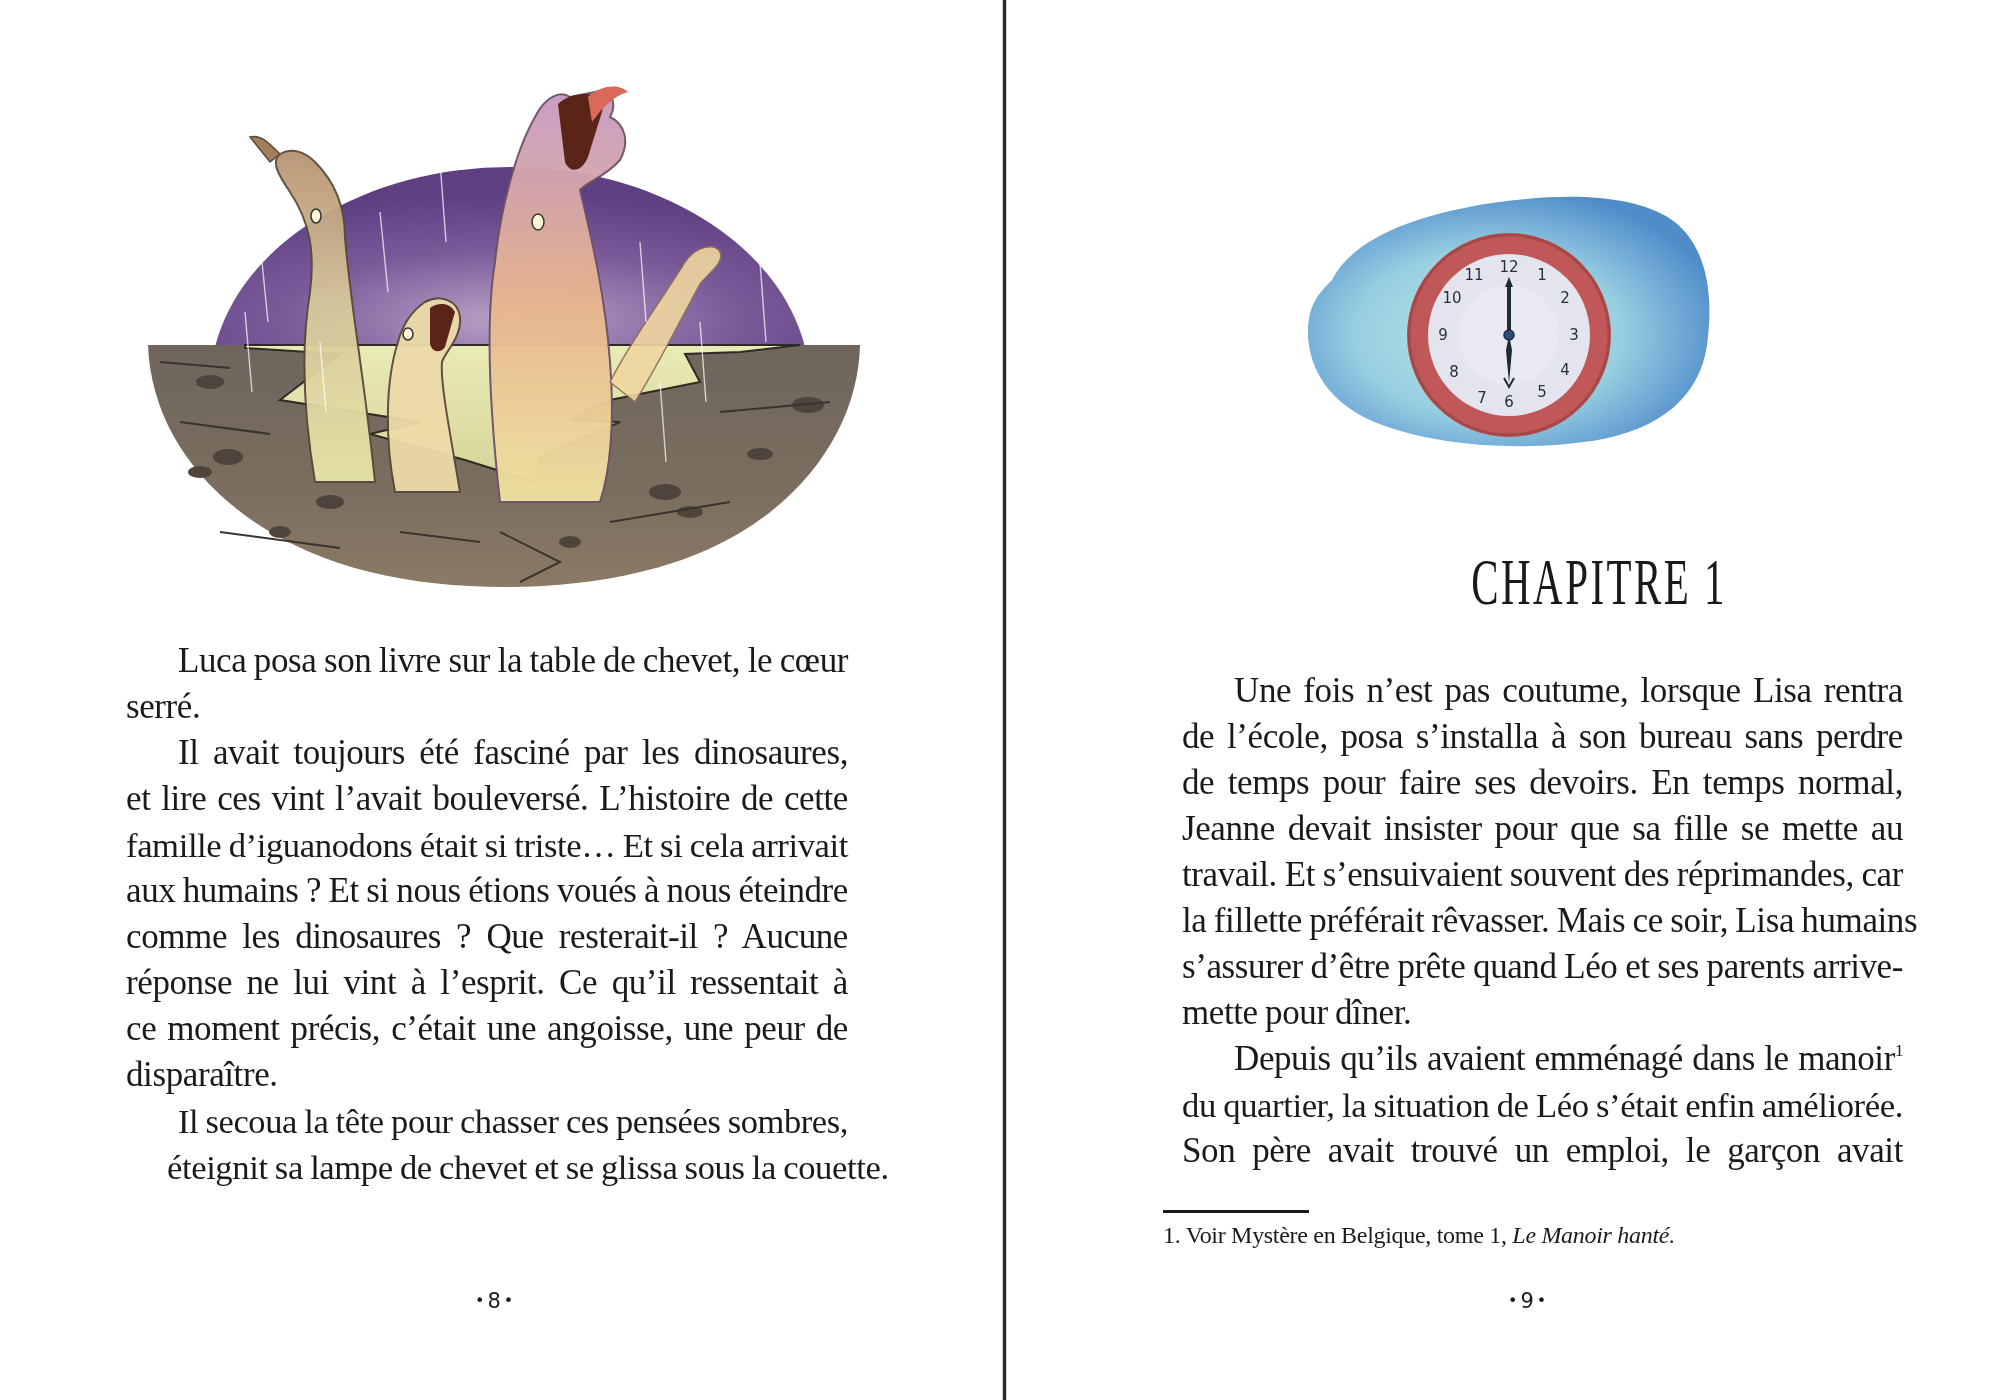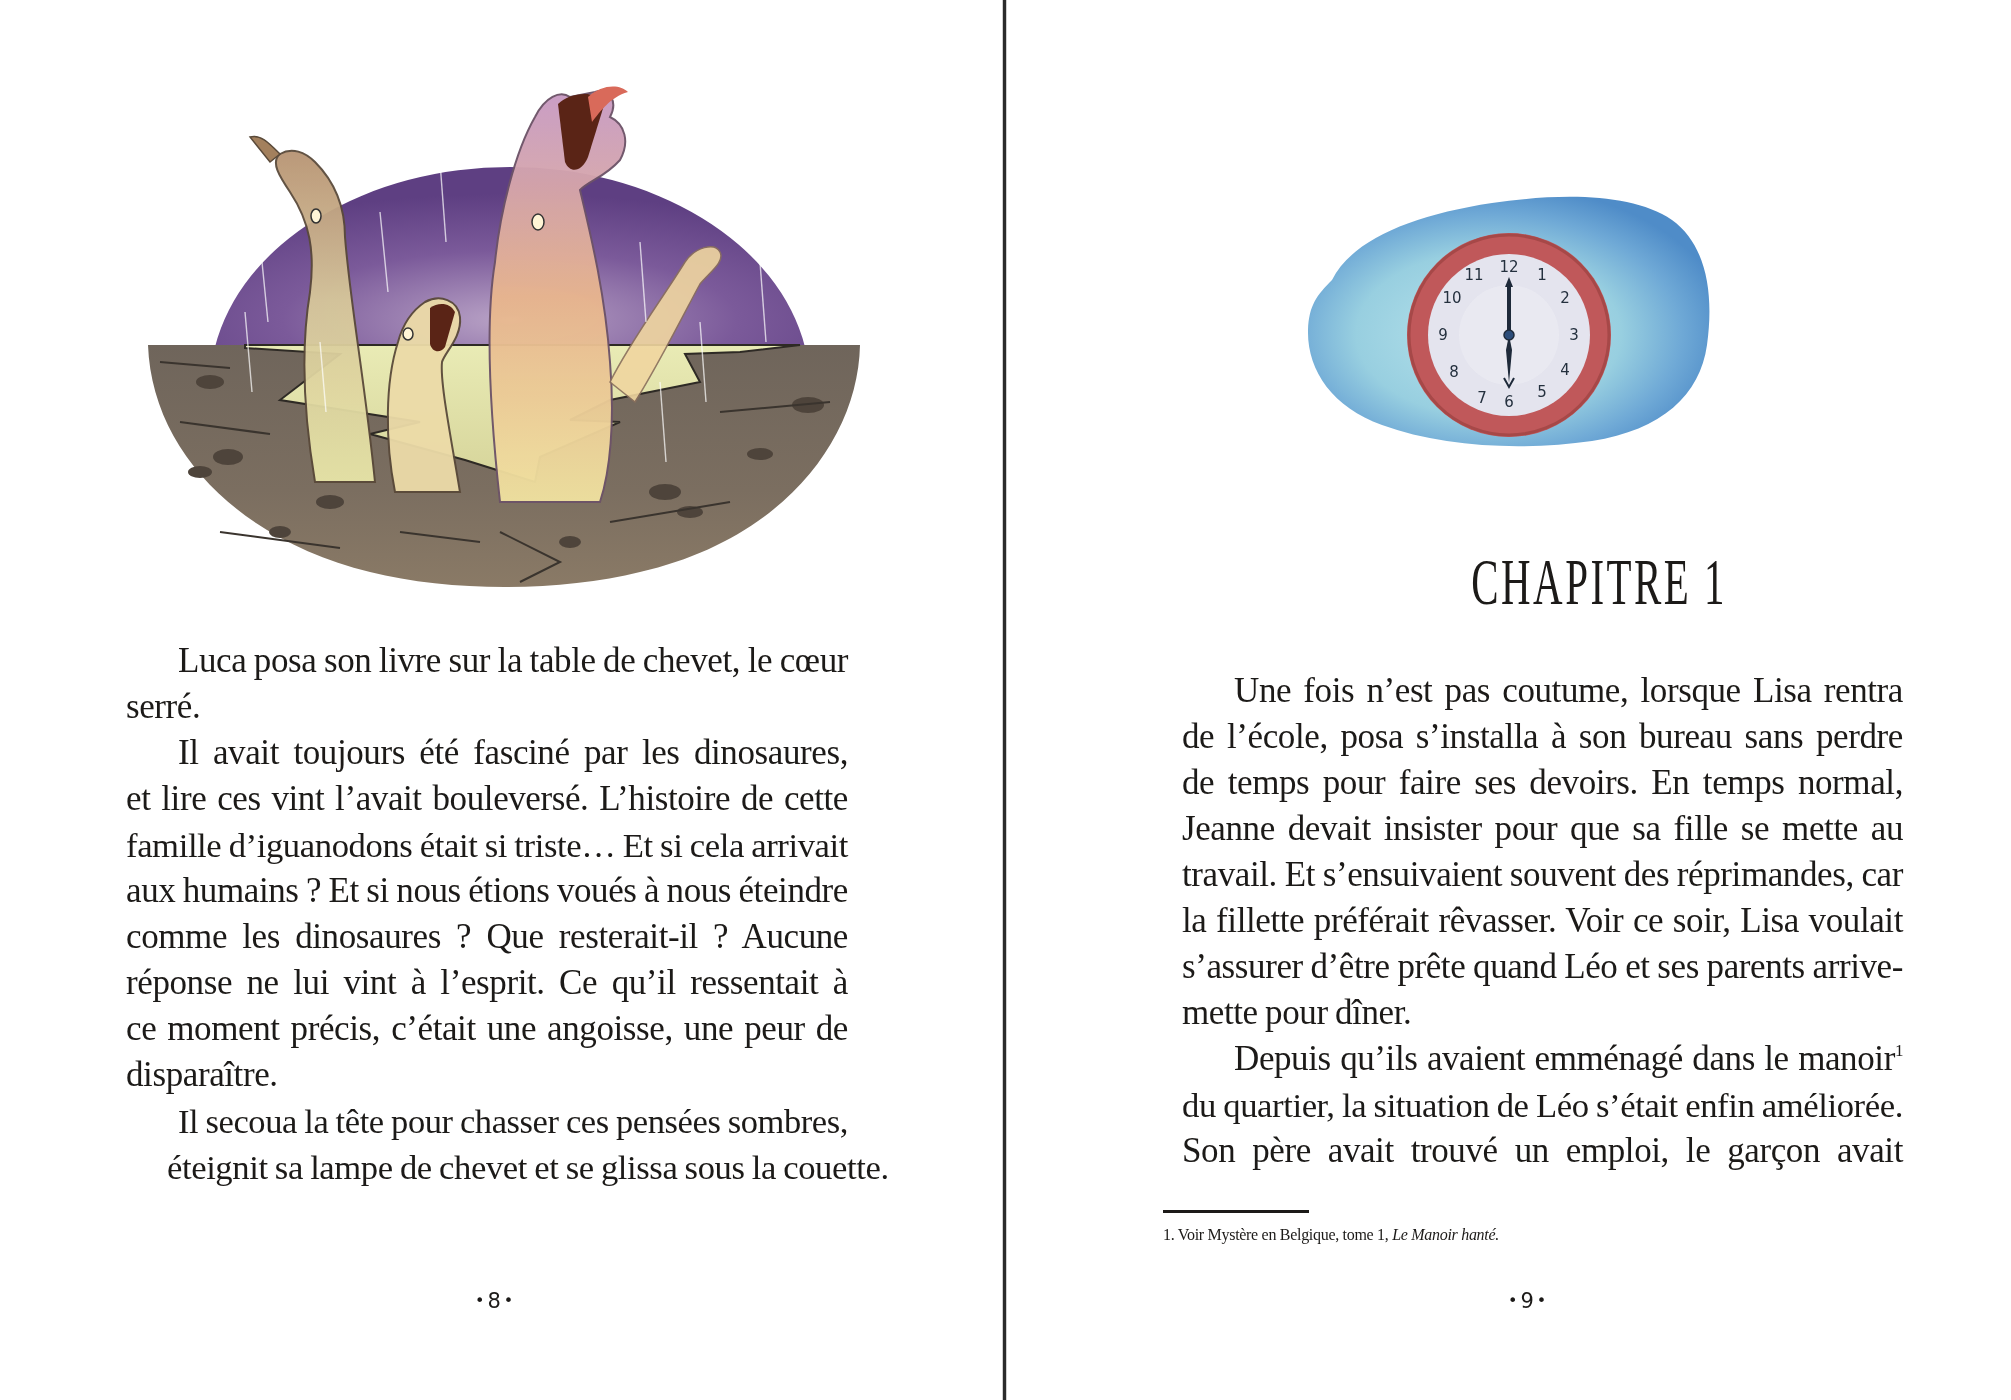--- a/index.html
+++ b/index.html
@@ -25,21 +25,21 @@
   .right-text { left: 1165px; top: 668px; width: 721px; }
 
   .chapter-title { position: absolute; left: 1393px; top: 548px; width: 266px; height: 68px;
                    font-size: 66px; line-height: 68px; text-align: center; letter-spacing: 4px;
                    font-weight: 400; white-space: nowrap; }
   .chapter-title span { display: inline-block; transform: scaleX(0.62); transform-origin: center; }
 
   sup.fn-ref { font-size: 17px; line-height: 0; vertical-align: 14px; }
 
   .footnote-rule { position: absolute; left: 1163px; top: 1210px; width: 146px; height: 3px; background: #1c1a18; }
-  .footnote { position: absolute; left: 1163px; top: 1220px; font-size: 16px; line-height: 30px; white-space: nowrap; letter-spacing: -0.3px; }
+  .footnote { position: absolute; left: 1163px; top: 1220px; font-size: 24px; line-height: 30px; white-space: nowrap; letter-spacing: -0.3px; }
   .footnote em { font-style: italic; }
 
   .folio { position: absolute; top: 1287px; font-family: "DejaVu Sans", sans-serif; font-size: 21px; line-height: 28px; white-space: nowrap; }
   .folio .dot { font-size: 16px; position: relative; top: -2px; margin: 0 3px; }
   .folio-left { left: 472px; }
   .folio-right { left: 1505px; }
 </style>
 </head>
 <body>
 
@@ -199,21 +199,21 @@
     <div class="chapter-title" style="left:386px;">
       <span>CHAPITRE 1</span>
     </div>
 
     <div class="text-block right-text" style="left:160px;margin-left:15px;">
       <div class="line indent">Une fois n’est pas coutume, lorsque Lisa rentra</div>
       <div class="line">de l’école, posa s’installa à son bureau sans perdre</div>
       <div class="line">de temps pour faire ses devoirs. En temps normal,</div>
       <div class="line">Jeanne devait insister pour que sa fille se mette au</div>
       <div class="line">travail. Et s’ensuivaient souvent des réprimandes, car</div>
-      <div class="line">la fillette préférait rêvasser. Voir ce soir, Lisa voulait</div>
+      <div class="line">la fillette préférait rêvasser. Mais ce soir, Lisa humains</div>
       <div class="line">s’assurer d’être prête quand Léo et ses parents arrive-</div>
       <div class="line last">mette pour dîner.</div>
       <div class="line indent"><span>Depuis qu’ils avaient emménagé dans le manoir</span><sup class="fn-ref">1</sup></div>
       <div class="line" style="font-size: 34.67px;">du quartier, la situation de Léo s’était enfin améliorée.</div>
       <div class="line">Son père avait trouvé un emploi, le garçon avait</div>
     </div>
 
     <div class="footnote-rule" style="left:156px;"></div>
     <div class="footnote" style="left:156px;">
       <span>1.</span>

